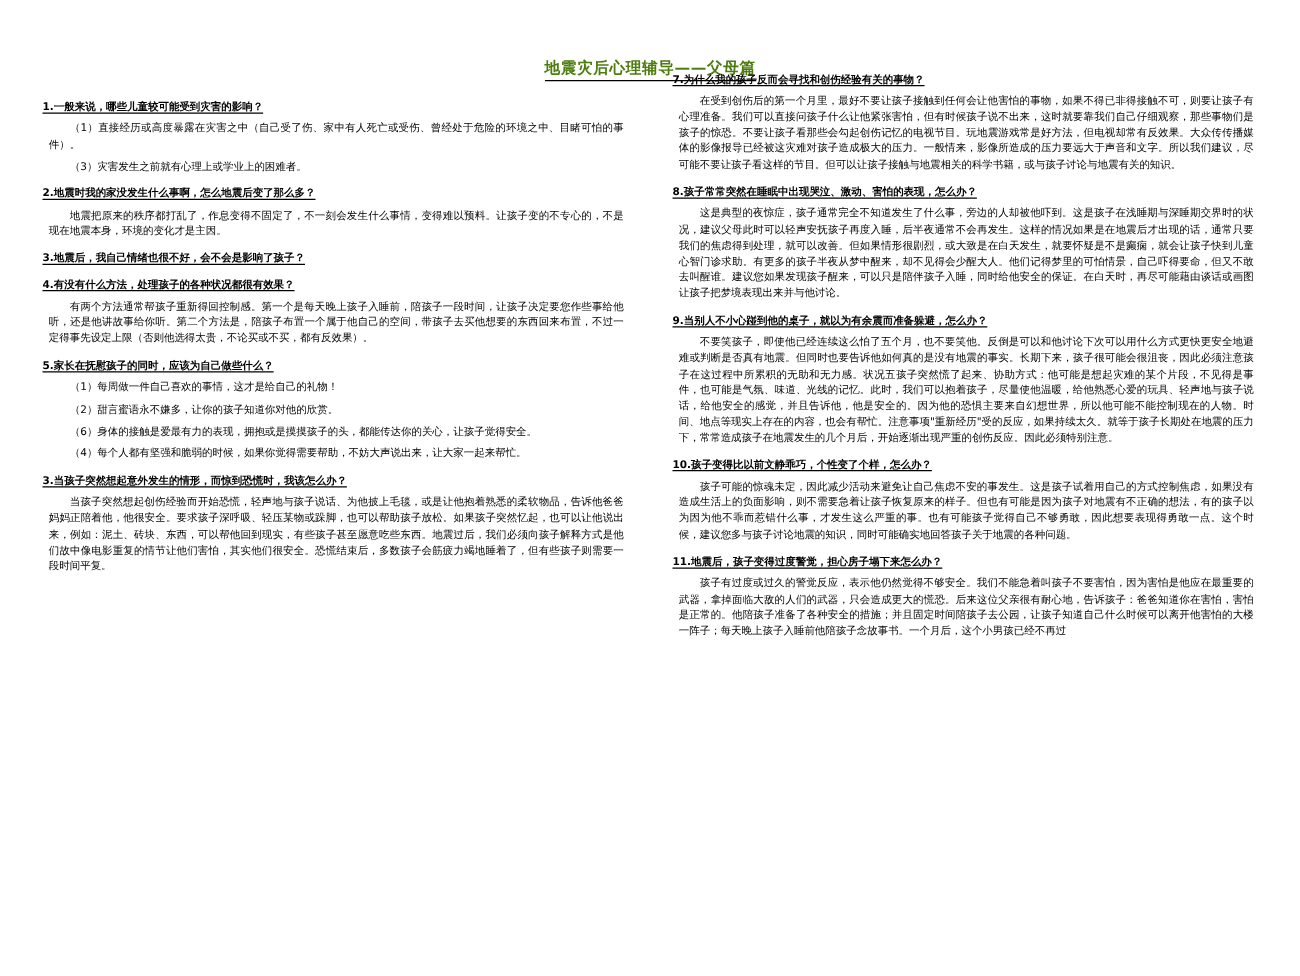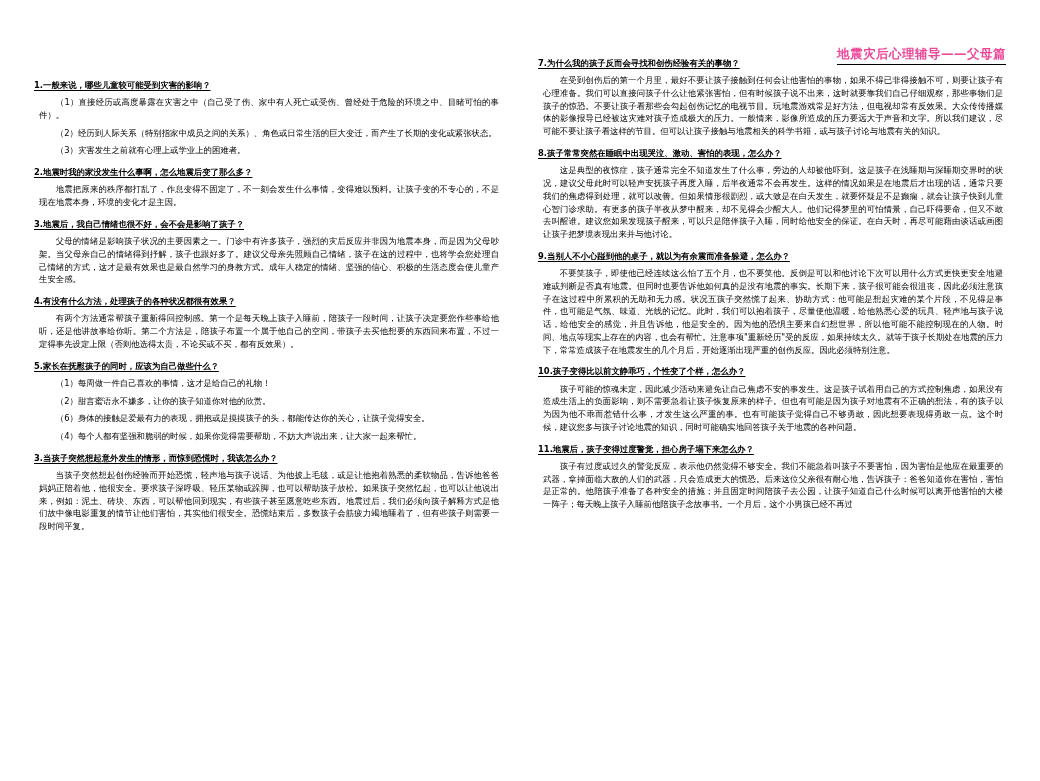--- a/index.html
+++ b/index.html
@@ -15,26 +15,26 @@
     overflow: hidden;
   }
   .page {
     position: relative;
     width: 1040px;
     height: 781px;
     box-sizing: border-box;
     padding: 46px 34px 10px 34px;
   }
   .doc-title {
-    text-align: right;
+    text-align: center;
     font-size: 12.5px;
     font-weight: bold;
     letter-spacing: 0.5px;
     margin: 0 0 14px 0;
-    color: #ec4899;
+    color: #4d7c0f;
   }
   .columns {
     display: flex;
     gap: 34px;
     align-items: flex-start;
   }
   .col {
     width: 470px;
     flex: 0 0 470px;
   }
@@ -74,32 +74,30 @@
     <span class="title-underline">地震灾后心理辅导——父母篇</span>
   </div>
 
   <div class="columns">
 
     <div class="col left">
 
       <div class="qa">
         <p class="q">1.一般来说，哪些儿童较可能受到灾害的影响？</p>
         <p class="p">（1）直接经历或高度暴露在灾害之中（自己受了伤、家中有人死亡或受伤、曾经处于危险的环境之中、目睹可怕的事件）。</p>
-        <p class="p">（2）经历到人际关系（特别指家中成员之间的关系）、角色或日常生活的巨大变迁，而产生了长期的变化或紧张状态。</p>
         <p class="p">（3）灾害发生之前就有心理上或学业上的困难者。</p>
       </div>
 
       <div class="qa">
         <p class="q">2.地震时我的家没发生什么事啊，怎么地震后变了那么多？</p>
         <p class="p">地震把原来的秩序都打乱了，作息变得不固定了，不一刻会发生什么事情，变得难以预料。让孩子变的不专心的，不是现在地震本身，环境的变化才是主因。</p>
       </div>
 
       <div class="qa">
         <p class="q">3.地震后，我自己情绪也很不好，会不会是影响了孩子？</p>
-        <p class="p">父母的情绪是影响孩子状况的主要因素之一。门诊中有许多孩子，强烈的灾后反应并非因为地震本身，而是因为父母吵架。当父母亲自己的情绪得到抒解，孩子也跟好多了。建议父母亲先照顾自己情绪，孩子在这的过程中，也将学会您处理自己情绪的方式，这才是最有效果也是最自然学习的身教方式。成年人稳定的情绪、坚强的信心、积极的生活态度会使儿童产生安全感。</p>
       </div>
 
       <div class="qa">
         <p class="q">4.有没有什么方法，处理孩子的各种状况都很有效果？</p>
         <p class="p">有两个方法通常帮孩子重新得回控制感。第一个是每天晚上孩子入睡前，陪孩子一段时间，让孩子决定要您作些事给他听，还是他讲故事给你听。第二个方法是，陪孩子布置一个属于他自己的空间，带孩子去买他想要的东西回来布置，不过一定得事先设定上限（否则他选得太贵，不论买或不买，都有反效果）。</p>
       </div>
 
       <div class="qa">
         <p class="q">5.家长在抚慰孩子的同时，应该为自己做些什么？</p>
         <p class="p">（1）每周做一件自己喜欢的事情，这才是给自己的礼物！</p>

